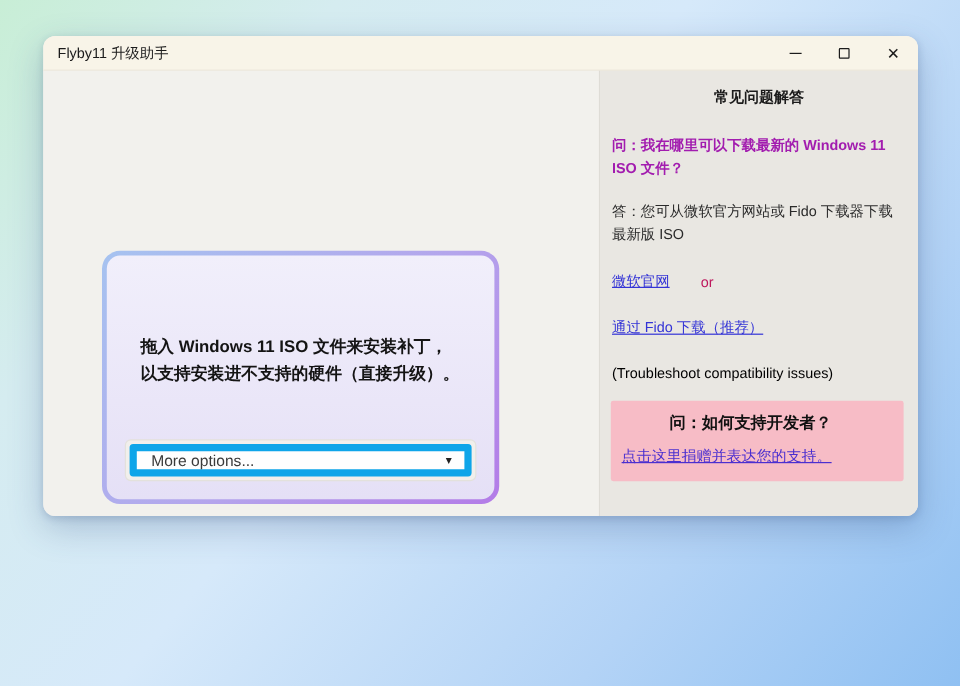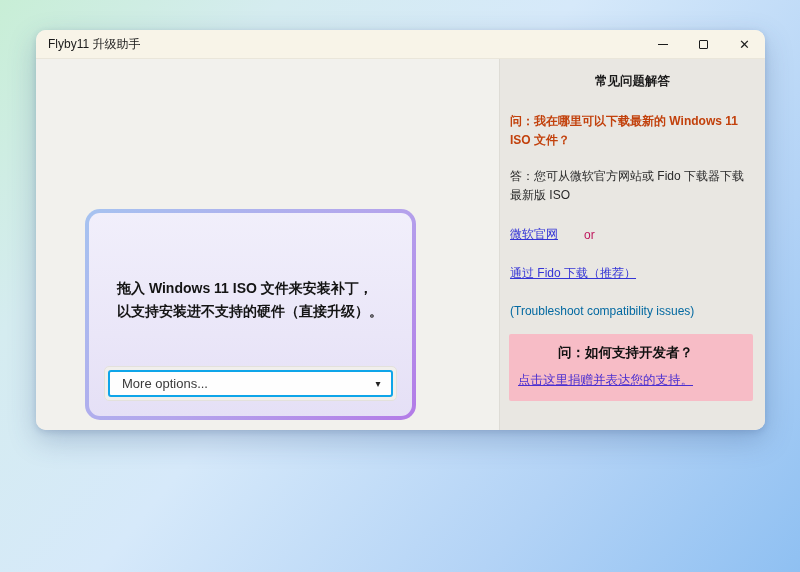--- a/index.html
+++ b/index.html
@@ -85,21 +85,21 @@
     left: 15px; right: 15px; bottom: 15px;
     height: 35px;
     background: #f1efec;
     border: 1px solid #e3e1dc;
     border-radius: 5px;
     padding: 3px;
   }
   .combobox {
     width: 100%; height: 100%;
     background: #fefefe;
-    border: 2px solid #0ea5e9;
+    border: 6px solid #0ea5e9;
     border-radius: 3px;
     display: flex;
     align-items: center;
     cursor: default;
   }
   .combobox-value {
     flex: 1;
     padding-left: 12px;
     font-size: 13px;
     color: #3a3a3a;
@@ -120,21 +120,21 @@
   }
   .sidebar-title {
     text-align: center;
     font-weight: bold;
     font-size: 12.5px;
     color: #1b1b1b;
     margin-bottom: 22px;
   }
   .faq-question {
     font-weight: bold;
-    color: #c2410c;
+    color: #a21caf;
     line-height: 1.55;
     margin-bottom: 18px;
     padding-right: 6px;
   }
   .faq-answer {
     line-height: 1.55;
     margin-bottom: 22px;
     padding-right: 6px;
   }
   .link-row {
@@ -144,21 +144,21 @@
     margin-bottom: 22px;
   }
   a.app-link {
     color: #3434d6;
     text-decoration: underline;
     cursor: pointer;
   }
   .or-text { color: #be185d; }
   .fido-row { margin-bottom: 22px; }
   .troubleshoot {
-    color: #0369a1;
+    color: #000000;
     text-decoration: none;
     cursor: pointer;
     display: inline-block;
     margin-bottom: 16px;
   }
   .donate-box {
     background: #f7bcc6;
     border-radius: 2px;
     padding: 10px 9px 12px 9px;
     margin-left: -1px;

